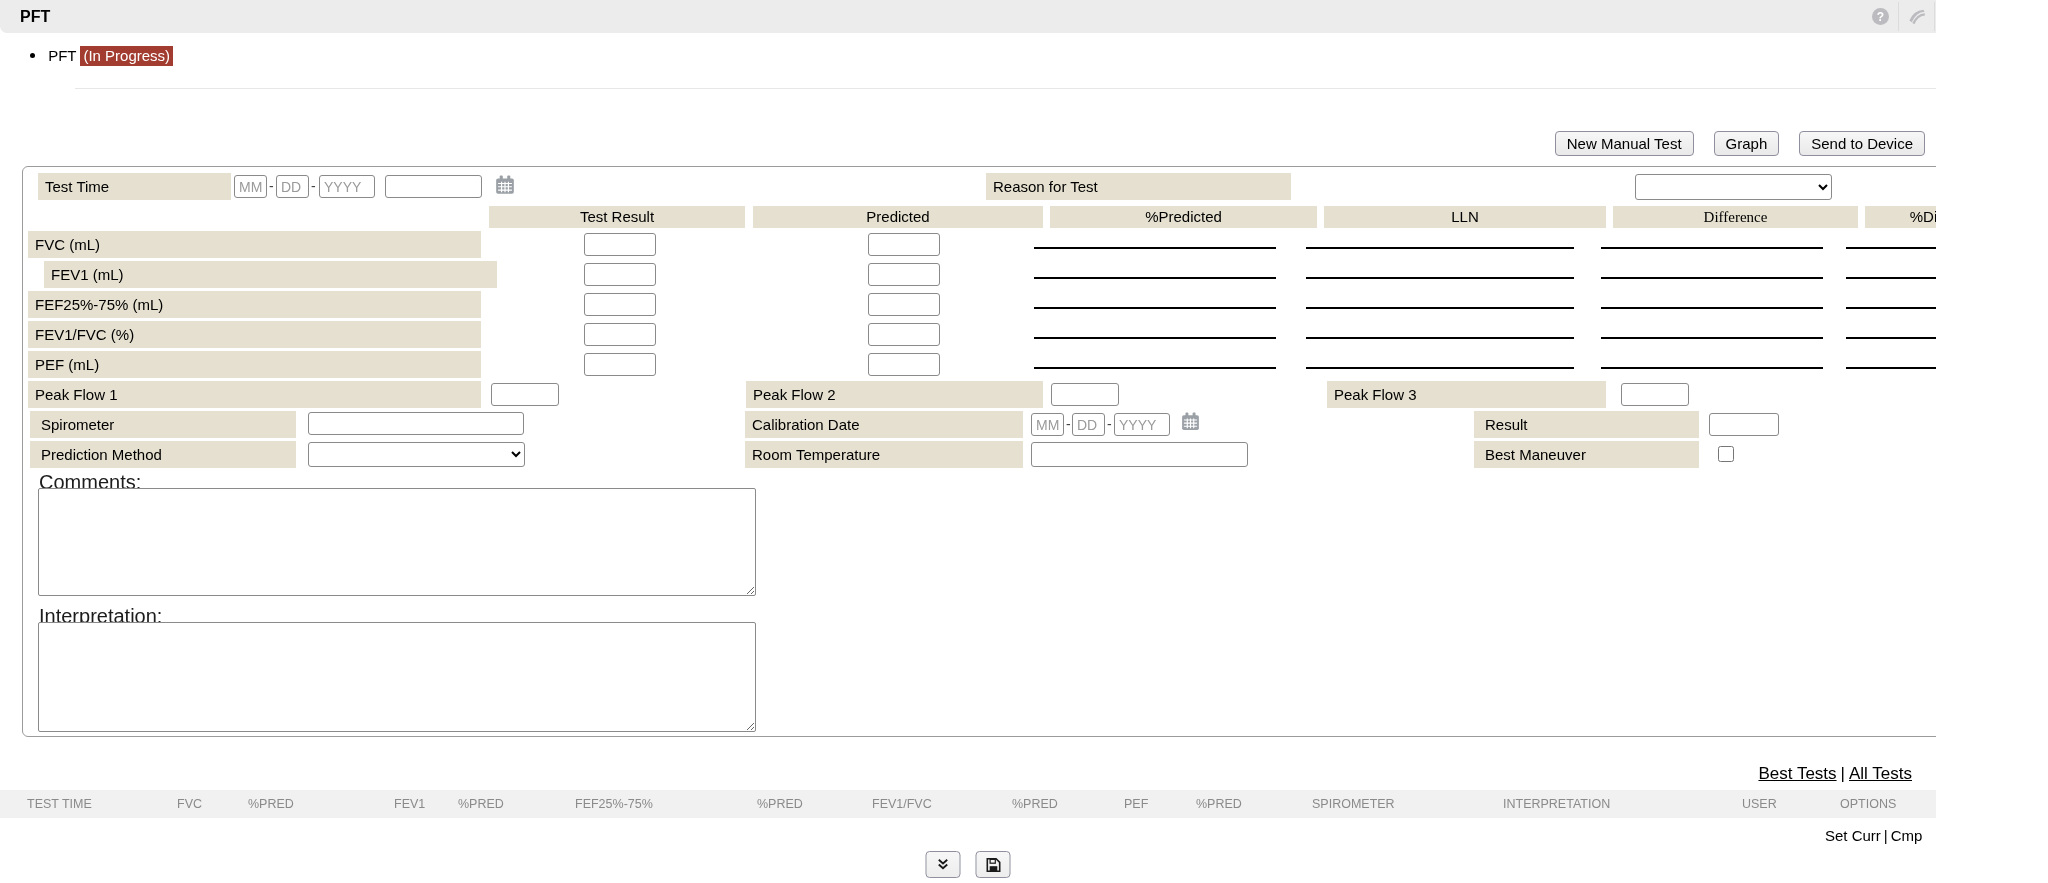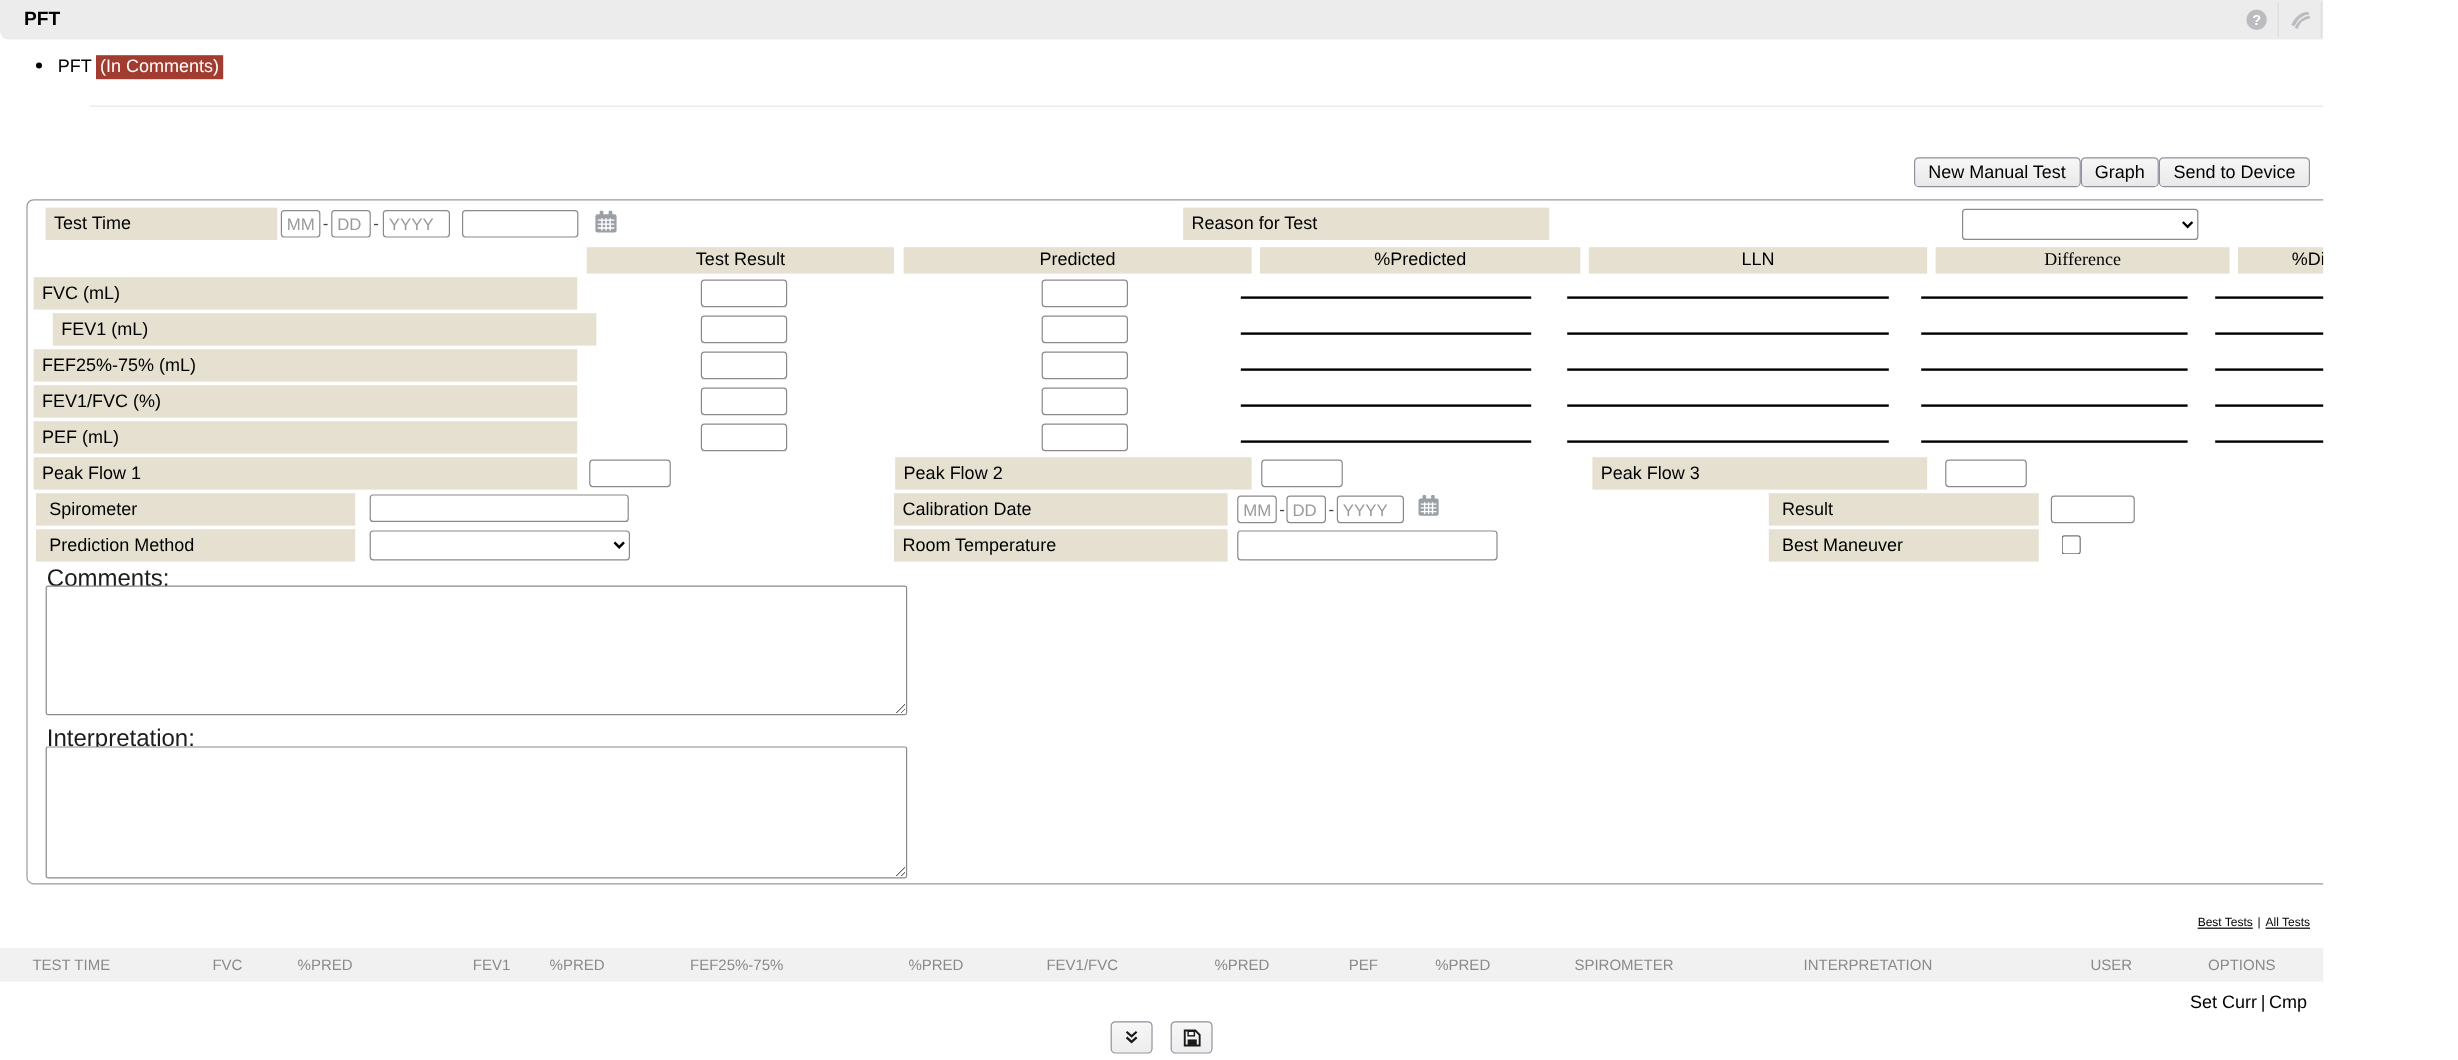--- a/index.html
+++ b/index.html
@@ -23,21 +23,21 @@
   .help-circle{width:17px;height:17px;border-radius:50%;background:#bcbcc0;color:#fff;font-size:12px;
     font-weight:bold;display:flex;align-items:center;justify-content:center;line-height:1;}
 
   
   .issue-list{position:absolute;left:30px;top:47px;font-size:15px;}
   .issue-dot{display:inline-block;width:5px;height:5px;border-radius:50%;background:#000;vertical-align:3px;margin-right:9px;}
   .issue-badge{background:var(--badge-bg);color:#fff;padding:1px 3px 2px 3px;}
   .issues-divider{position:absolute;left:75px;right:0;top:88px;height:1px;background:#e7e7e7;}
 
   
-  .toolbar{position:absolute;top:131px;right:11px;display:flex;gap:0;margin-left:16px;}
+  .toolbar{position:absolute;top:131px;right:11px;display:flex;gap:20px;margin-left:16px;}
   .btn{font-family:"Liberation Sans",sans-serif;font-size:15px;color:#000;background:linear-gradient(#f7f7f7,#e9e9e9);
     border:1px solid #8f8f9d;border-radius:4px;padding:2px 11px;height:25px;line-height:19px;cursor:pointer;}
 
   
   .panel{position:absolute;left:22px;top:166px;width:2015px;height:571px;border:1px solid #9b9b9b;border-radius:6px;background:#fff;}
   .cell{position:absolute;background:var(--label-bg);font-size:15px;line-height:27px;height:27px;padding-left:7px;white-space:nowrap;}
   .cell.right{padding-right:7px;}
   .cell.center{text-align:center;padding-left:0;}
   .tinput{position:absolute;height:23px;border:1px solid #8a8a8a;border-radius:3px;background:#fff;
     font-family:"Liberation Sans",sans-serif;font-size:14px;padding:0 4px;}
@@ -46,21 +46,21 @@
   .vline{position:absolute;height:2px;background:#000;}
   select.tsel{position:absolute;height:26px;border:1px solid #8a8a8a;border-radius:3px;background:#fff;
     font-family:"Liberation Sans",sans-serif;font-size:14px;}
   .cal-ic{position:absolute;cursor:pointer;line-height:0;}
   .area-label{position:absolute;font-size:20px;color:#1c1c1c;}
   textarea.tarea{position:absolute;border:1px solid #8a8a8a;border-radius:2px;resize:both;
     font-family:"Liberation Sans",sans-serif;font-size:14px;padding:4px;}
   .chk{position:absolute;width:16px;height:16px;margin:0;}
 
   
-  .hist-links{position:absolute;top:764px;right:11px;font-size:10px;}
+  .hist-links{position:absolute;top:764px;right:24px;font-size:17px;}
   .hist-links a{color:#000;text-decoration:underline;cursor:pointer;}
   .hist-links .sep{text-decoration:none;padding:0 4px;}
   .hist-header{position:absolute;left:0;top:790px;width:2048px;height:28px;background:var(--history-header-bg);}
   .hist-col{position:absolute;top:7px;font-size:12.5px;color:#8a8a8a;white-space:nowrap;}
   .hist-options{position:absolute;top:827px;left:1825px;font-size:15px;}
   .hist-options span{cursor:pointer;}
   .hist-options .sep{cursor:default;padding:0 3px;}
 
   
   .bottom-btns{position:absolute;top:851px;left:50%;transform:translateX(-50%);display:flex;gap:15px;}
@@ -106,21 +106,21 @@
         <svg width="15" height="15" viewBox="0 0 16 16" stroke="#bcbcc0" stroke-width="3.2" stroke-linecap="round">
           <path d="M3.2 3.2 L12.8 12.8 M12.8 3.2 L3.2 12.8"></path>
         </svg>
       </span>
     </div>
   </div>
 
   <div class="issue-list">
     <span class="issue-dot"></span>
     <span>PFT</span>
-    <span class="issue-badge">(In Comments)</span>
+    <span class="issue-badge">(In Progress)</span>
   </div>
   <div class="issues-divider"></div>
 
   <div class="toolbar">
     <button class="btn">New Manual Test</button>
     <button class="btn">Graph</button>
     <button class="btn">Send to Device</button>
   </div>
 
   <div class="panel">

